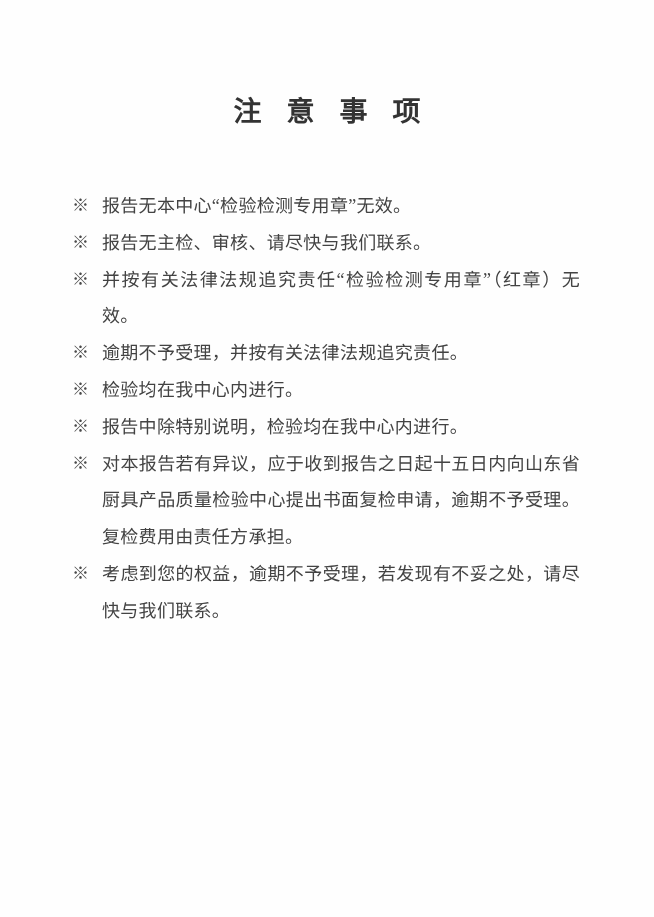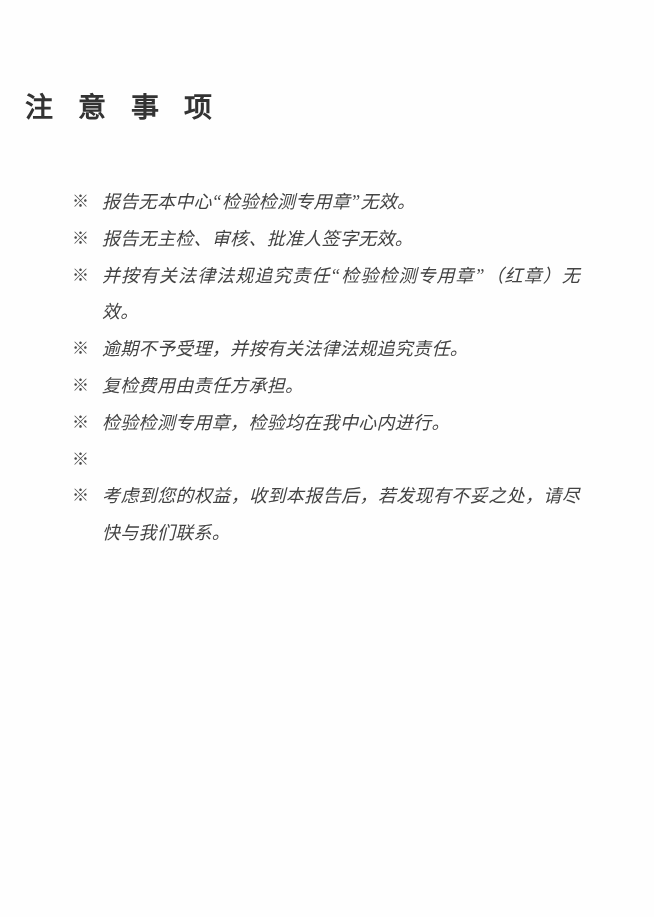--- a/index.html
+++ b/index.html
@@ -13,22 +13,23 @@
     width: 654px;
     height: 917px;
     margin: 0 auto;
     background: #fefefe;
     overflow: hidden;
     box-sizing: border-box;
     font-family: "Liberation Serif", "DejaVu Serif", serif;
     color: #454545;
   }
   .doc-title {
-    margin: 16px;
-    padding-top: 74px;
+    margin: 0;
+    padding-top: 94px;
+    text-align: center;
     font-size: 28px;
     line-height: 36px;
     font-weight: 700;
     letter-spacing: 9px;
     text-indent: 9px; 
     color: #333333;
   }
   .notes {
     margin-top: 58px;
     padding-left: 72px;
@@ -44,66 +45,66 @@
     font-size: 17px;
     line-height: 36.8px;
     color: #4a4a4a;
   }
   .note-text {
     width: 478px;
     text-align: justify;
     text-justify: inter-ideograph;
     letter-spacing: 0.3px;
     color: #434343;
-    font-style: italic;
   }
 </style>
 </head>
 <body>
 
 <div class="page">
 
   <h1 class="doc-title">注 意 事 项</h1>
 
   <div class="notes">
 
     <div class="note-item">
       <span class="note-marker">※</span>
       <span class="note-text">报告无本中心“检验检测专用章”无效。</span>
     </div>
 
     <div class="note-item">
       <span class="note-marker">※</span>
-      <span class="note-text">报告无主检、审核、批准人签字无效。</span>
+      <span class="note-text">报告无主检、审核、请尽快与我们联系。</span>
     </div>
 
     <div class="note-item">
       <span class="note-marker">※</span>
       <span class="note-text">并按有关法律法规追究责任“检验检测专用章”（红章）无效。</span>
     </div>
 
     <div class="note-item">
       <span class="note-marker">※</span>
       <span class="note-text">逾期不予受理，并按有关法律法规追究责任。</span>
     </div>
 
     <div class="note-item">
       <span class="note-marker">※</span>
-      <span class="note-text">复检费用由责任方承担。</span>
+      <span class="note-text">检验均在我中心内进行。</span>
     </div>
 
     <div class="note-item">
       <span class="note-marker">※</span>
-      <span class="note-text">检验检测专用章，检验均在我中心内进行。</span>
+      <span class="note-text">报告中除特别说明，检验均在我中心内进行。</span>
     </div>
 
     <div class="note-item">
       <span class="note-marker">※</span>
+      <span class="note-text">对本报告若有异议，应于收到报告之日起十五日内向山东省厨具产品质量检验中心提出书面复检申请，逾期不予受理。复检费用由责任方承担。</span>
     </div>
 
     <div class="note-item">
       <span class="note-marker">※</span>
-      <span class="note-text">考虑到您的权益，收到本报告后，若发现有不妥之处，请尽快与我们联系。</span>
+      <span class="note-text">考虑到您的权益，逾期不予受理，若发现有不妥之处，请尽快与我们联系。</span>
     </div>
 
   </div>
 
 </div>
 
 </body></html>

